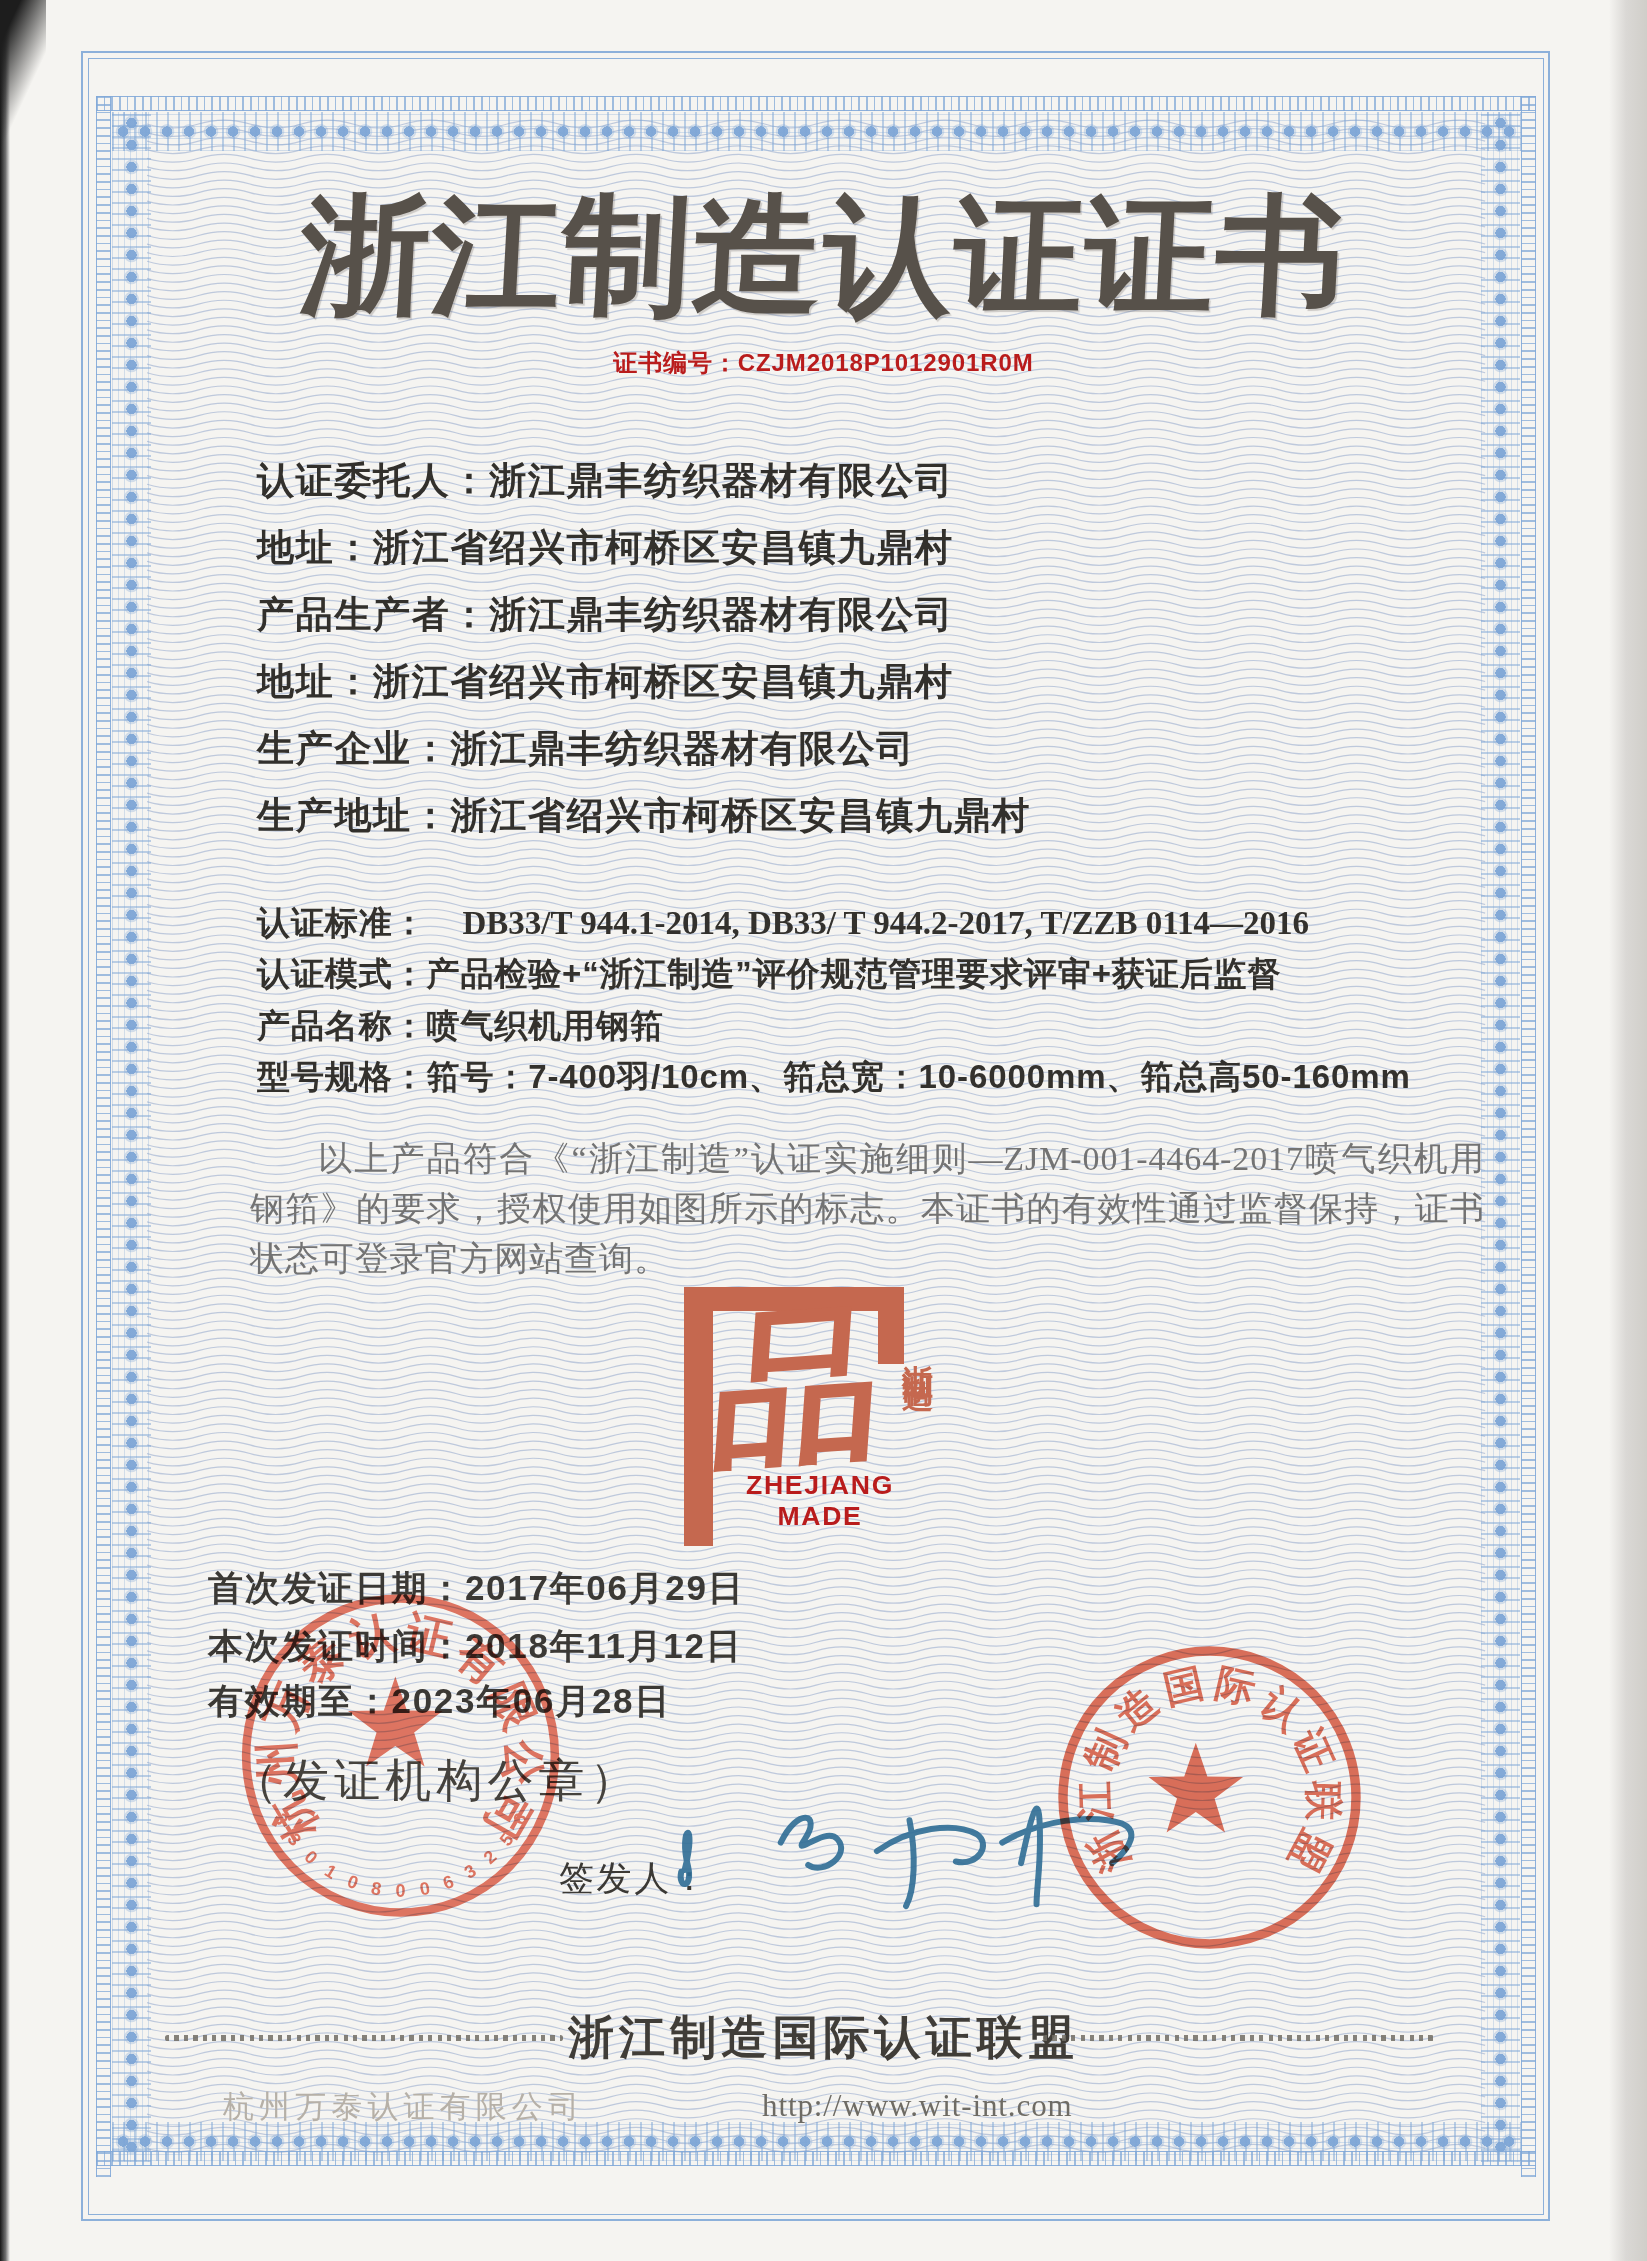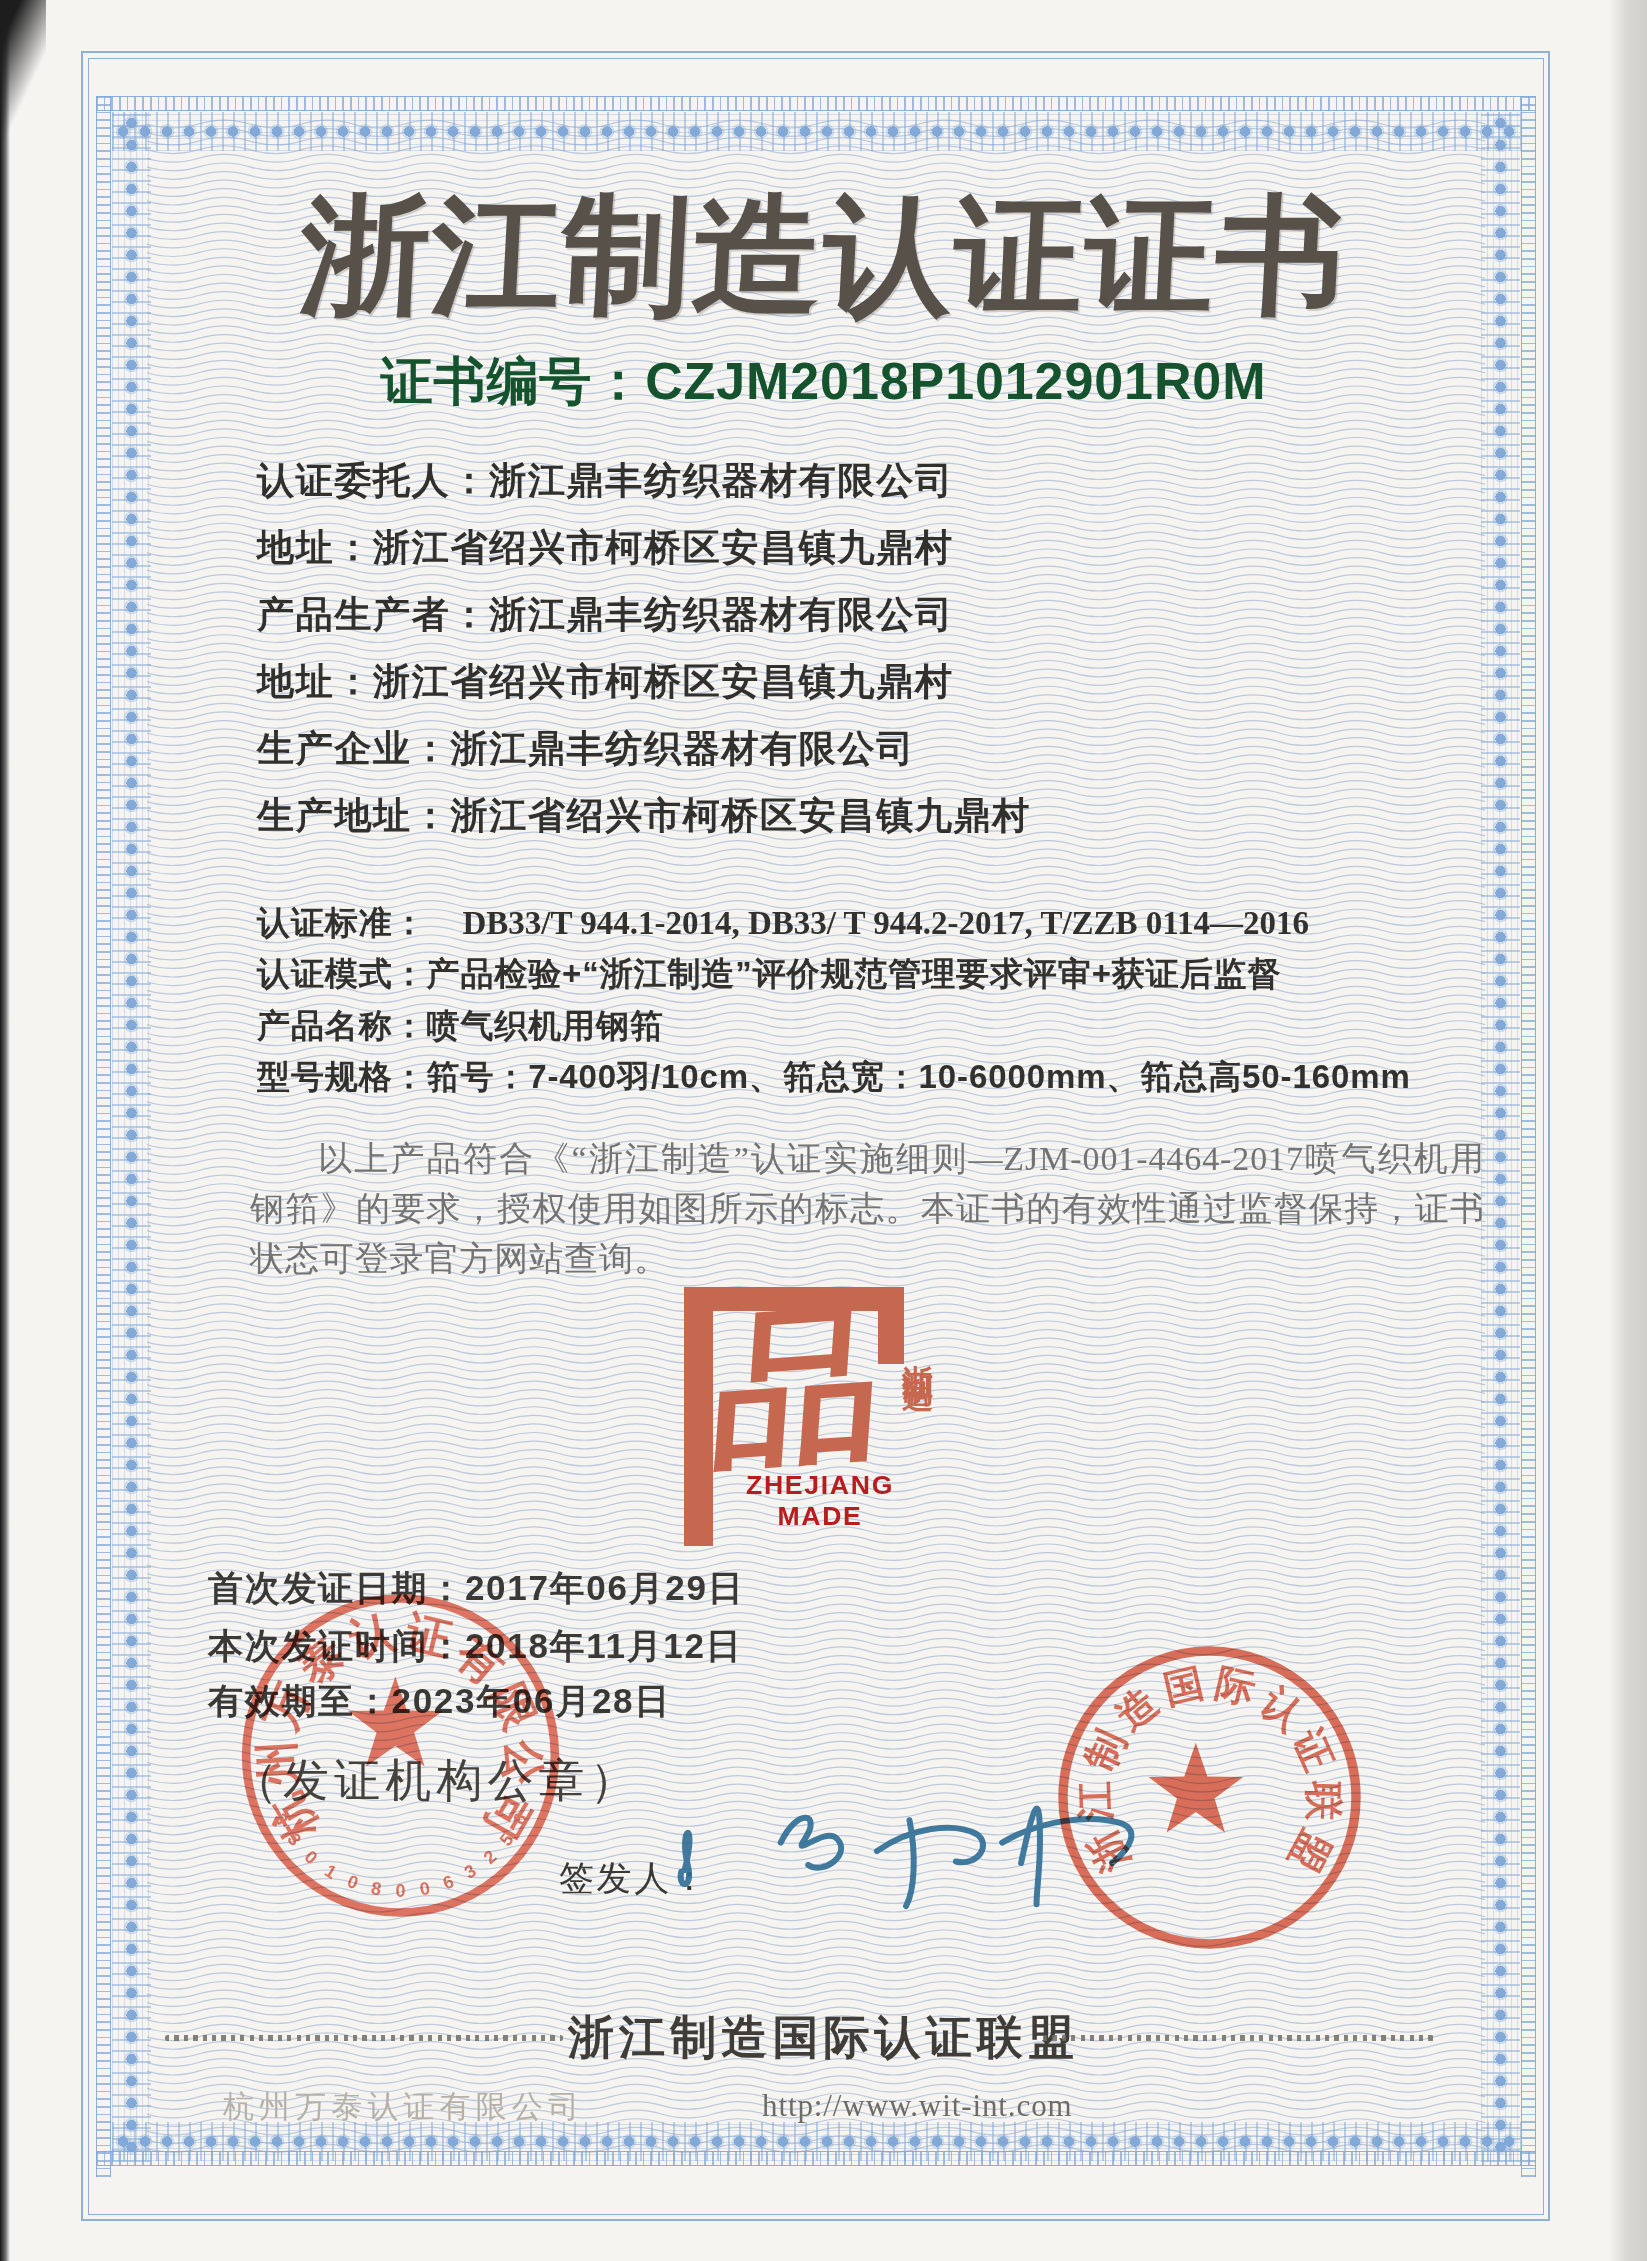--- a/index.html
+++ b/index.html
@@ -37,21 +37,21 @@
            repeating-linear-gradient(0deg, rgba(126,166,214,.5) 0 1.7px, rgba(0,0,0,0) 1.7px 11px),
            repeating-linear-gradient(90deg, rgba(126,166,214,.3) 0 0.9px, rgba(0,0,0,0) 0.9px 6px);
          background-size:100% 22px,auto,auto;}
   
   #waves{position:absolute;left:147px;top:117px;}
   .title{position:absolute;left:0;top:170px;width:100%;text-align:center;
          font-family:"DejaVu Serif","Liberation Serif",serif;font-weight:bold;
          font-size:129px;letter-spacing:1.7px;color:#57514a;transform:skewX(-3deg);
          text-shadow:1.7px 1.7px 0.9px rgba(87,81,74,.25);}
   .certno{position:absolute;left:0;top:347px;width:100%;text-align:center;
-          font-size:52px;font-weight:bold;color:#14532d;letter-spacing:0.9px;}
+          font-size:24px;font-weight:bold;color:#b91c1c;letter-spacing:0.9px;}
   .info{position:absolute;left:257px;font-size:37px;font-weight:bold;color:#32302c;letter-spacing:1.7px;}
   .spec{position:absolute;left:257px;font-size:33px;font-weight:bold;color:#33312d;letter-spacing:0.9px;}
   .spec .val-latin{font-family:"Liberation Serif",serif;letter-spacing:0;margin-left:36px;}
   .para{position:absolute;left:250px;top:1134px;width:1235px;
         font-family:"Liberation Serif",serif;font-size:34px;line-height:50px;
         color:#737373;text-align:justify;text-indent:2em;letter-spacing:0.9px;}
   
   .logo{position:absolute;left:684px;top:1287px;width:249px;height:259px;}
   .logo .bar-left{position:absolute;left:0;top:0;width:29px;height:100%;}
   .logo .bar-top{position:absolute;left:0;top:0;width:220px;height:24px;}

